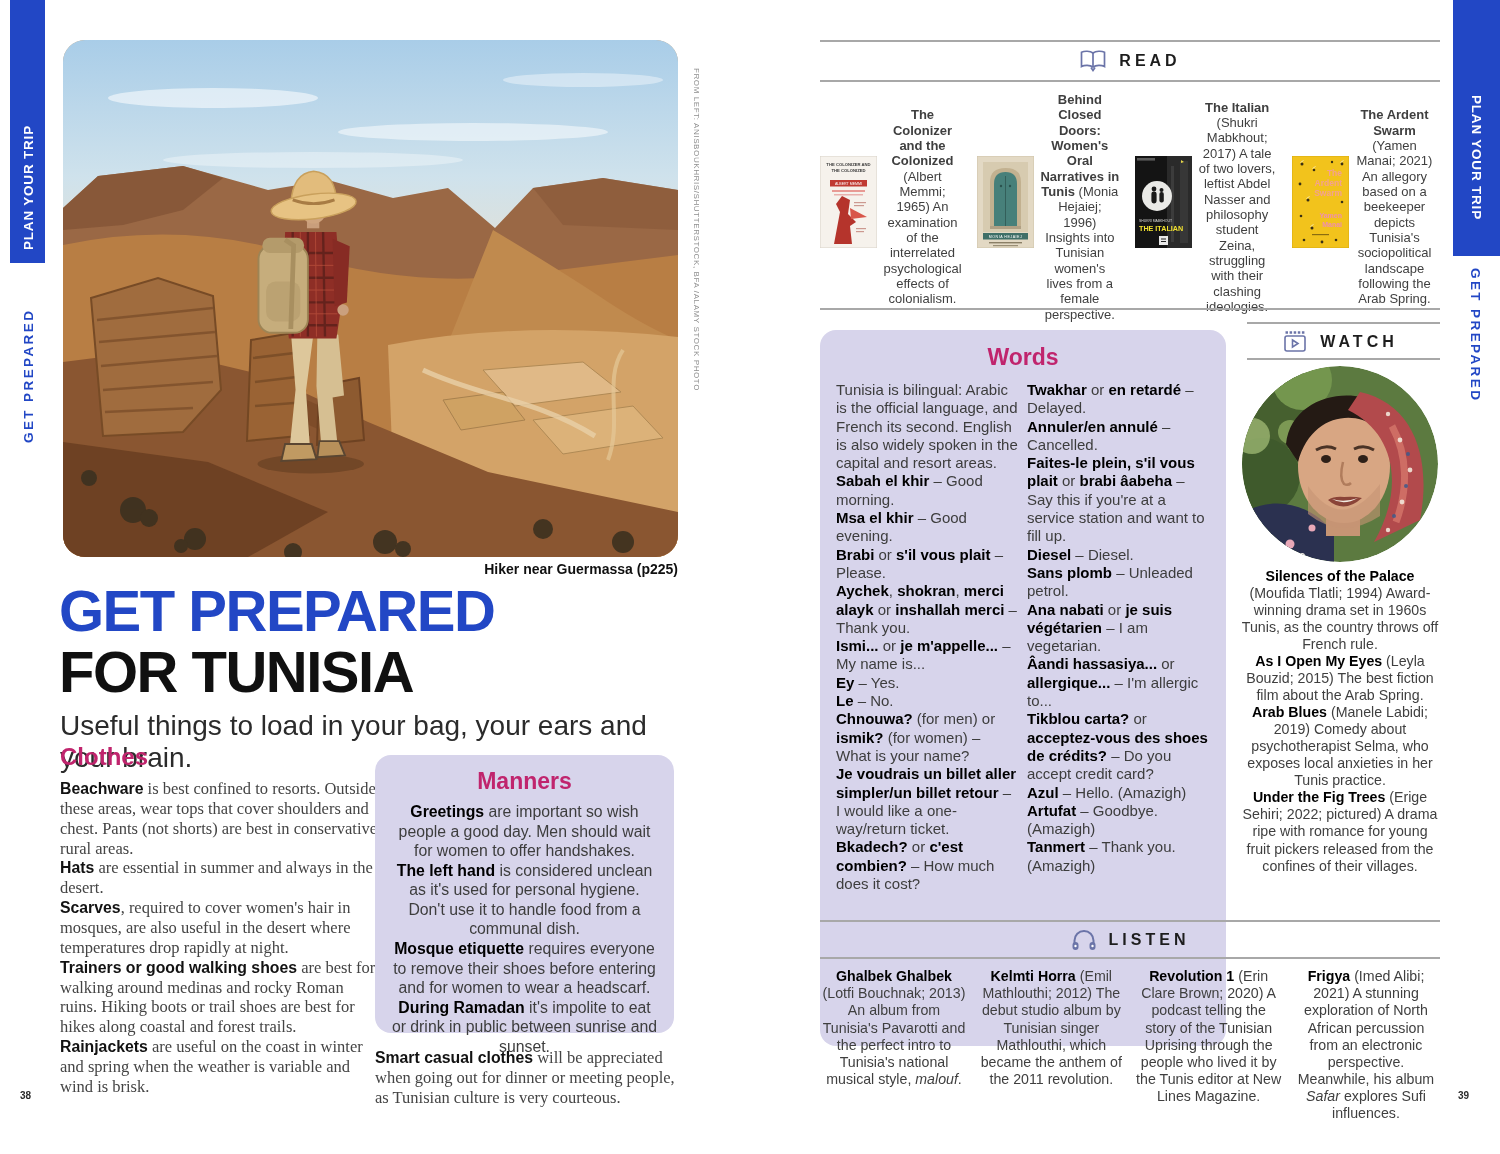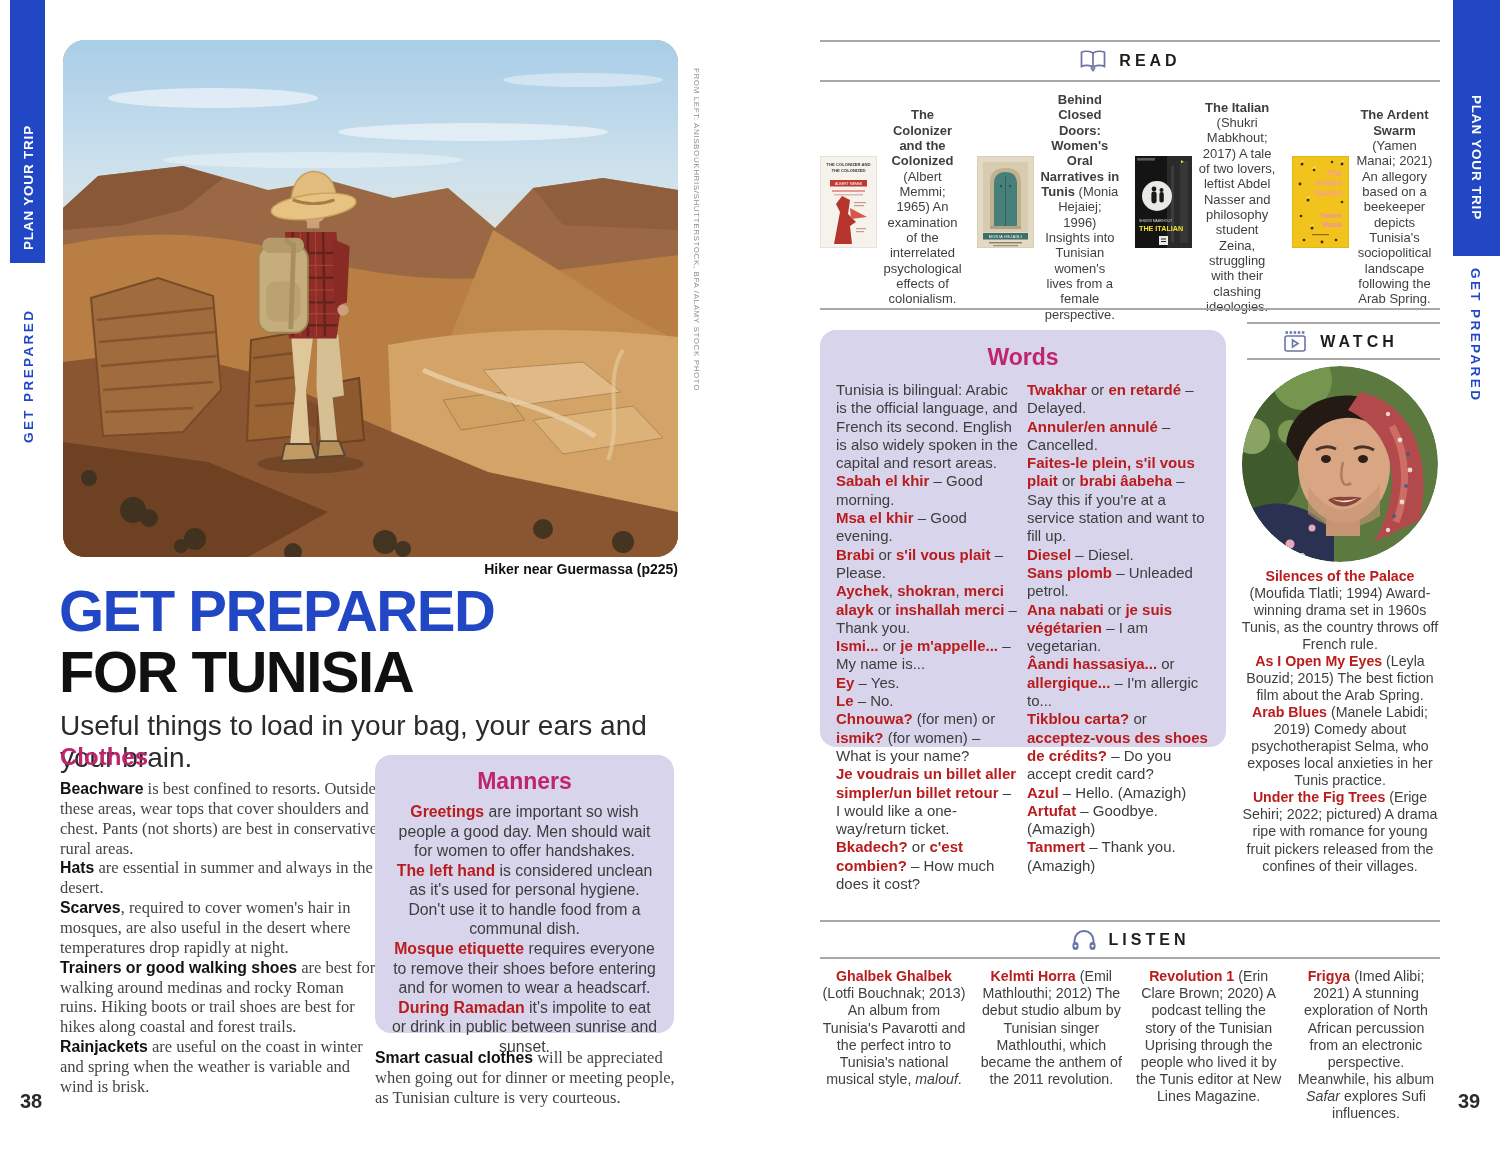--- a/index.html
+++ b/index.html
@@ -27,34 +27,34 @@
   .mag-head{font-size:24px;font-weight:bold;color:#c0246d;}
   .clothes-head{left:60px;top:743px;}
   .serif{font-family:"Liberation Serif",serif;font-size:16.5px;line-height:1.2;color:#444;}
   .serif b{font-family:"Liberation Sans",sans-serif;font-size:15.8px;color:#121212;}
   .clothes-body{left:60px;top:779px;width:322px;}
   .clothes-body p{margin:0;}
   .panel{background:#d7d4eb;border-radius:16px;}
   .manners{left:375px;top:755px;width:299px;height:278px;padding:13px 15px;box-sizing:border-box;text-align:center;}
   .manners .mag-head{margin:0 0 7px 0;}
   .manners p{margin:0;font-size:15.8px;line-height:1.24;color:#3d3d3d;}
-  .manners b, .sans-rich b{color:#b91c1c;}
+  .manners b, .sans-rich b{color:#000000;}
   .smart{left:375px;top:1048px;width:303px;}
   .smart p{margin:0;}
-  .pagenum{font-size:20px;font-weight:bold;color:#2b2b2b;}
+  .pagenum{font-size:10px;font-weight:bold;color:#2b2b2b;}
 
   
   .hr{position:absolute;height:2px;background:#a8a8a8;}
   .sec-head{position:absolute;display:flex;align-items:center;justify-content:center;gap:12px;
             font-weight:bold;font-size:16px;letter-spacing:4px;color:#1d1d1d;}
   .read-row{left:820px;top:86px;width:620px;display:flex;justify-content:space-between;}
   .read-col{width:148px;display:flex;align-items:center;}
   .cover{width:57px;height:92px;margin-bottom:9px;}
   .rich-c{margin:6px;text-align:center;font-size:13px;line-height:1.18;color:#3f3f3f;}
-  .words{left:820px;top:330px;width:406px;height:417px;padding:12px 16px;box-sizing:border-box;}
+  .words{left:820px;top:330px;width:406px;height:716px;padding:12px 16px;box-sizing:border-box;}
   .words .mag-head{text-align:center;font-size:23px;margin:2px 0 10px 0;}
   .words-cols{display:flex;gap:8px;}
   .words-col{flex:1;font-size:15px;line-height:1.22;color:#3d3d3d;}
   .words-col p{margin:0;}
   .circle-photo{left:1242px;top:366px;width:196px;height:196px;border-radius:50%;overflow:hidden;}
   .watch-text{left:1240px;top:568px;width:200px;font-size:14.2px;line-height:1.2;text-align:center;color:#3f3f3f;}
   .watch-text p{margin:0;}
   .listen-row{left:820px;top:968px;width:620px;display:flex;justify-content:space-between;}
   .listen-col{width:148px;font-size:14.2px;line-height:1.21;text-align:center;color:#3f3f3f;}
   .listen-col p{margin:0;}

